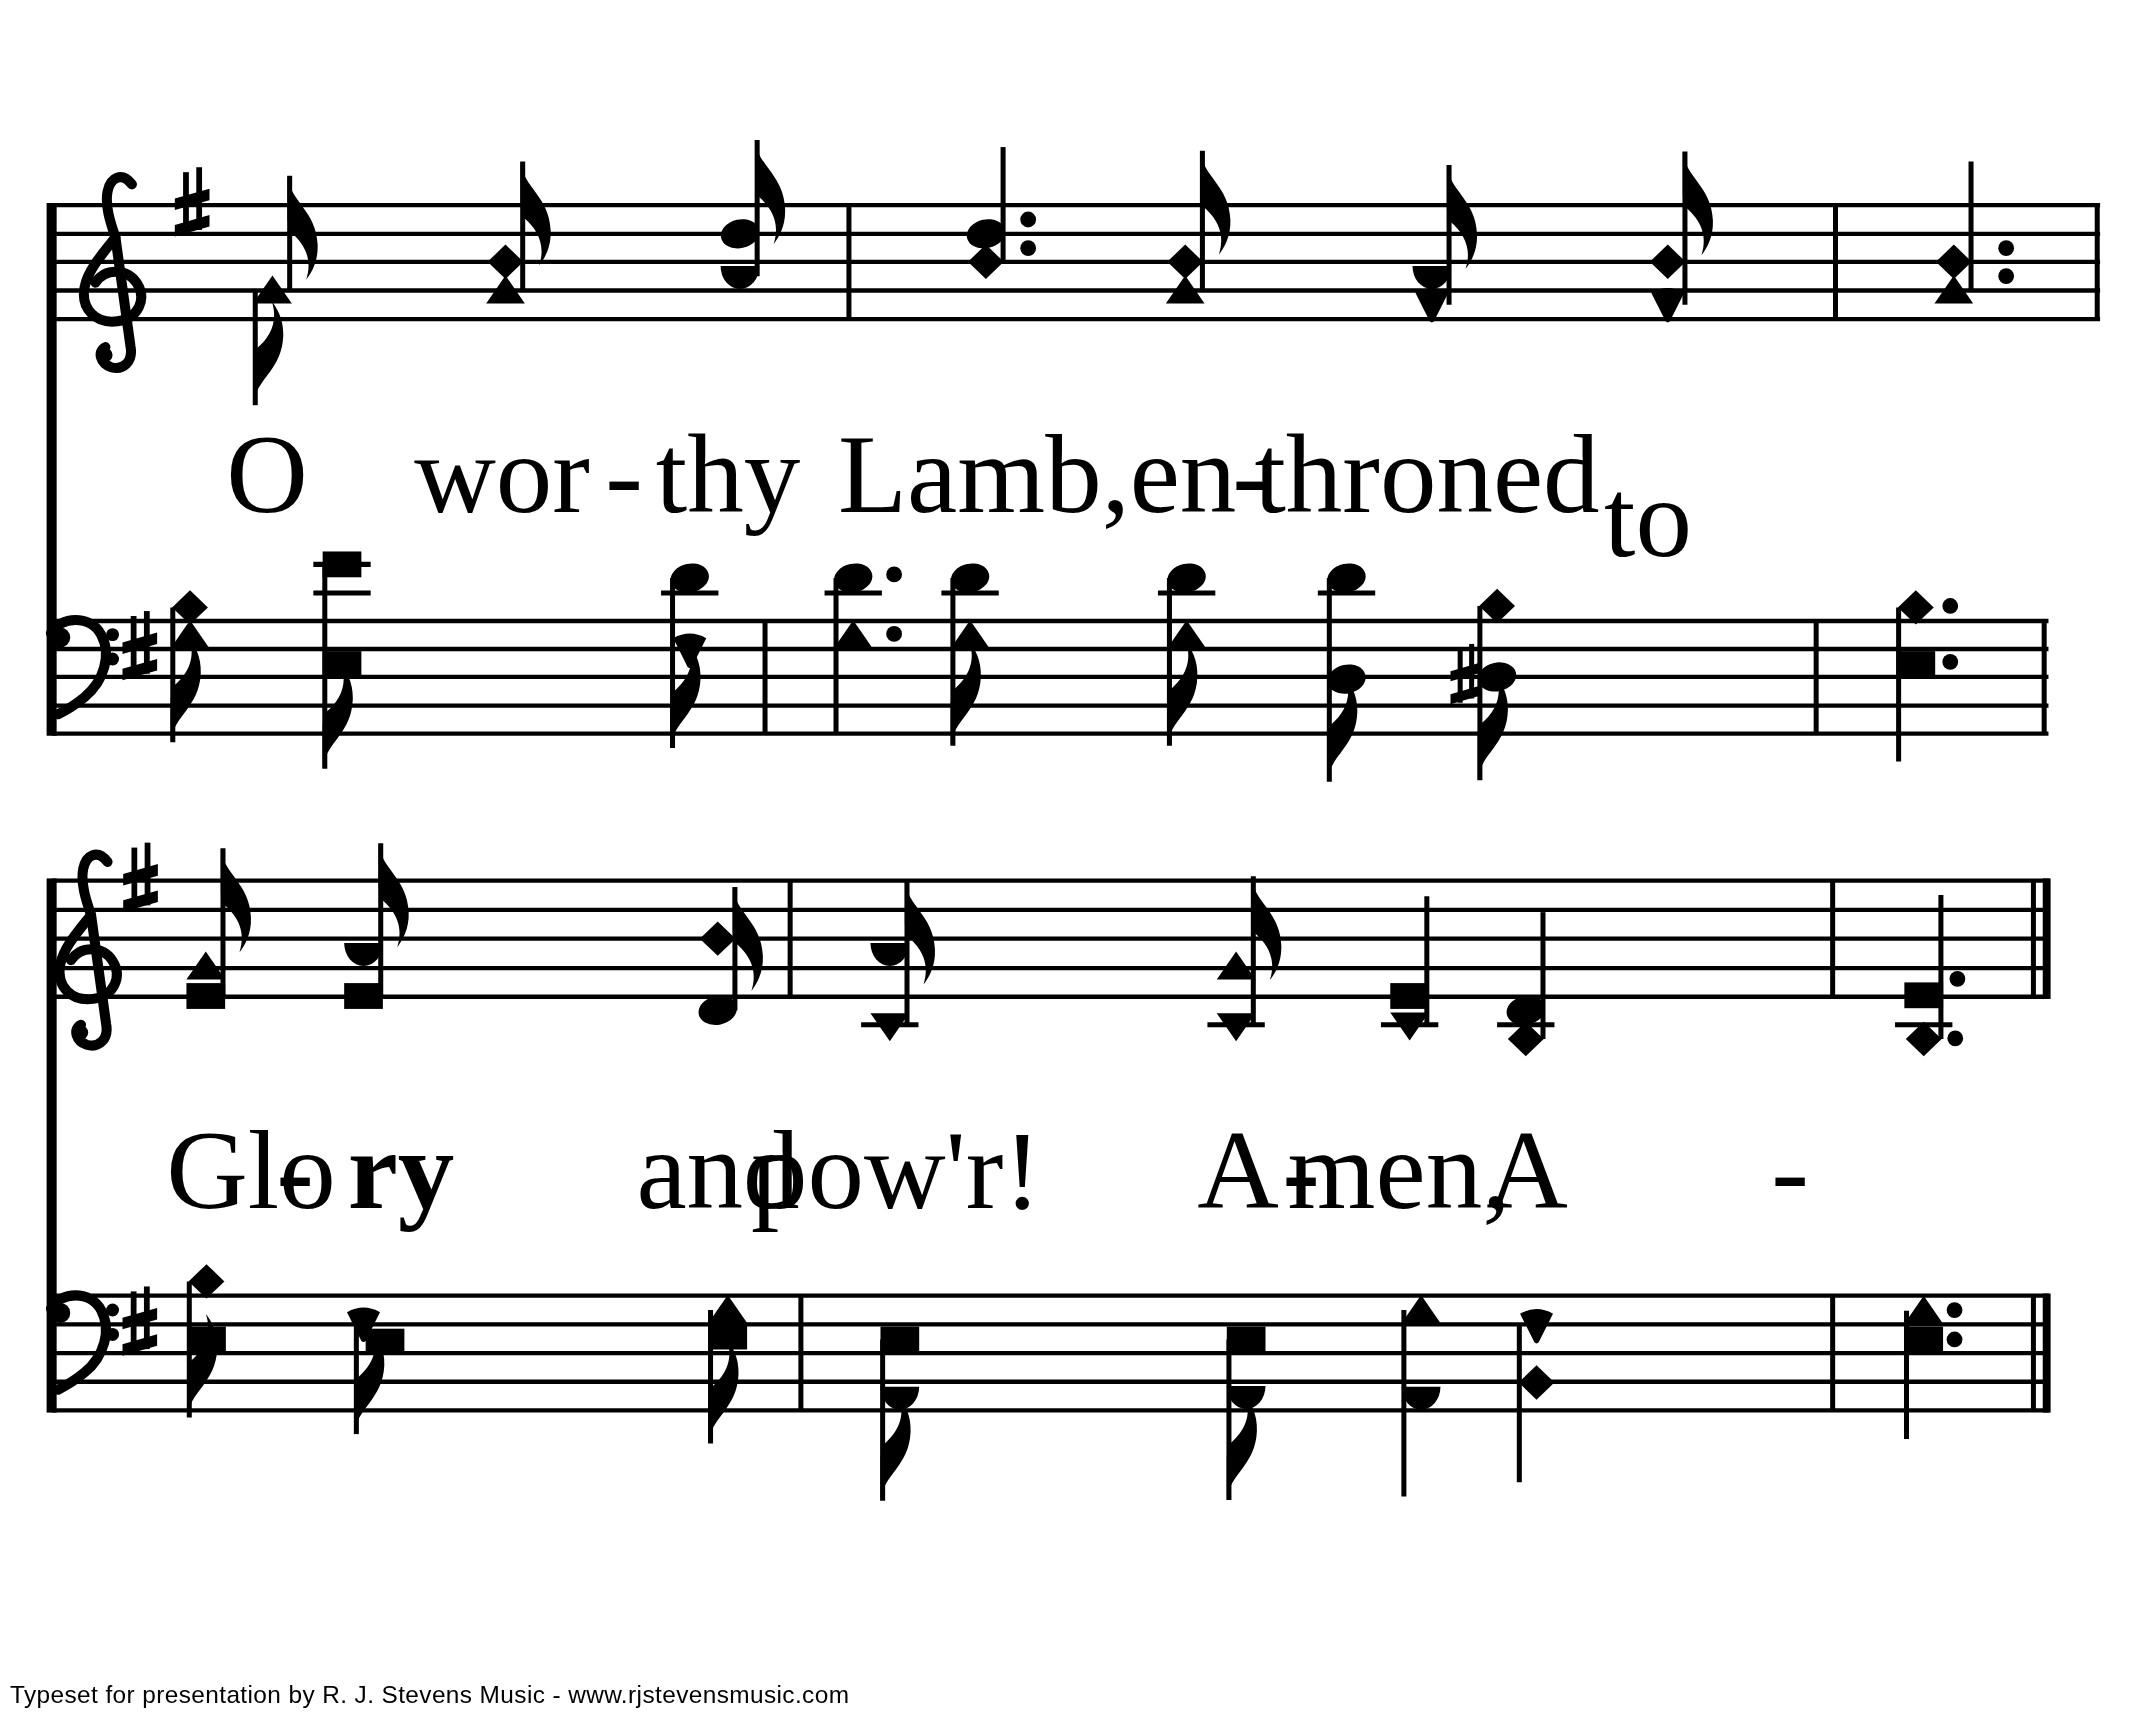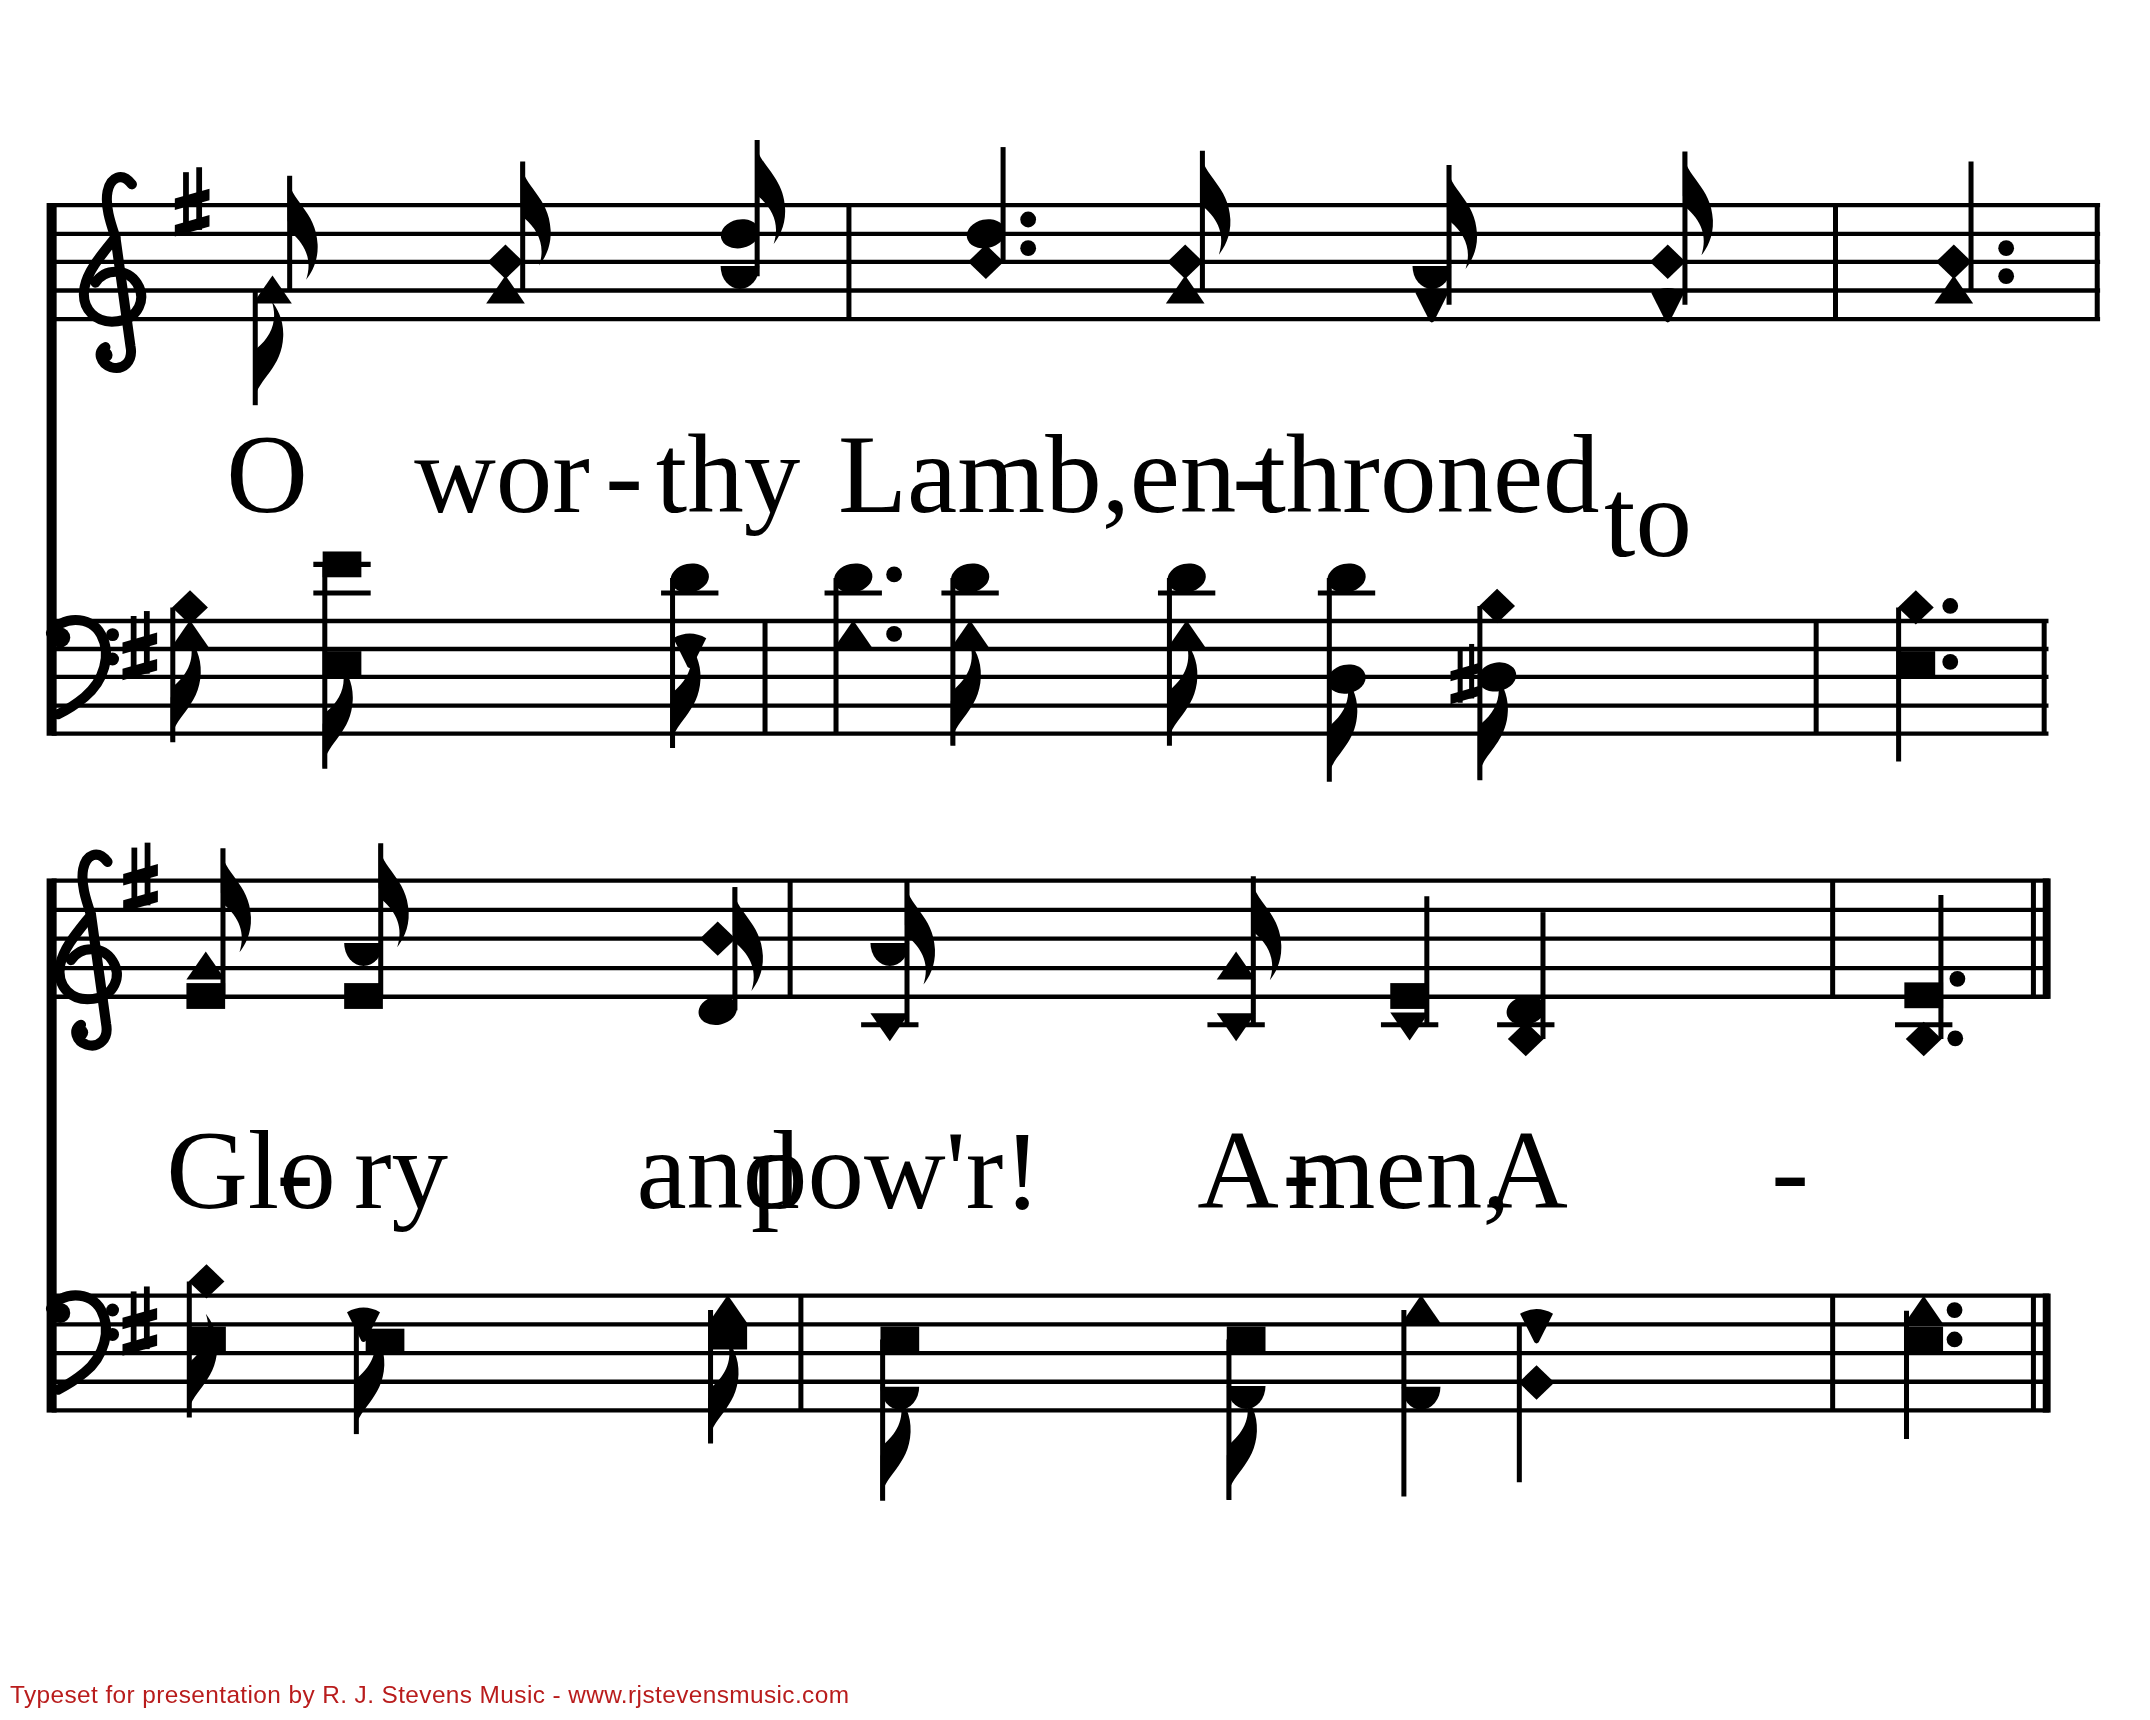--- a/index.html
+++ b/index.html
@@ -469,25 +469,25 @@
         <span class="syl" style="left: 984px; font-size: 113px; top: 0px;">Lamb,</span>
         <span class="syl" style="left: 728px; font-size: 113px; top: 0px;">thy</span>
         <span class="syl" style="left: 1183px; font-size: 113px; top: 0px;">en</span>
         <span class="syl" style="left: 1251px; font-size: 113px; top: 0px;">-</span>
         <span class="syl" style="left: 1427px; font-size: 113px; top: 0px;">throned</span>
         <span class="syl" style="left: 1648px; font-size: 113px; top: 0px; margin-top: 44px;">to</span>
       </div>
       <div class="lyric-line" style="top: 1060px; margin-top: 45px;">
         <span class="syl" style="left: 251px; font-size: 113px; top: 0px;">Glo</span>
         <span class="syl" style="left: 295px; font-size: 113px; top: 0px;">-</span>
-        <span class="syl" style="left: 401px; font-size: 113px; top: 0px;">ry</span>
+        <span class="syl" style="left: 401px; font-size: 113px; top: 0px; font-weight: bold;">ry</span>
         <span class="syl" style="left: 718px; font-size: 113px; top: 0px;">and</span>
         <span class="syl" style="left: 896px; font-size: 113px; top: 0px;">pow'r!</span>
         <span class="syl" style="left: 1238px; font-size: 113px; top: 0px;">A</span>
         <span class="syl" style="left: 1301px; font-size: 113px; top: 0px;">-</span>
         <span class="syl" style="left: 1399px; font-size: 113px; top: 0px;">men,</span>
         <span class="syl" style="left: 1527px; font-size: 113px; top: 0px;">A</span>
         <span class="syl" style="left: 1790px; font-size: 113px; top: 0px;">-</span>
       </div>
     </div>
-  <div class="footer" style="left: 10px; top: 1681px; font-size: 24.4px; color: #b91c1c;">Typeset for presentation by R. J. Stevens Music  -  www.rjstevensmusic.com</div>
+  <div class="footer" style="left: 10px; top: 1681px; font-size: 24.4px; color: #000000;">Typeset for presentation by R. J. Stevens Music  -  www.rjstevensmusic.com</div>
 </div>
 
 
 </body></html>

